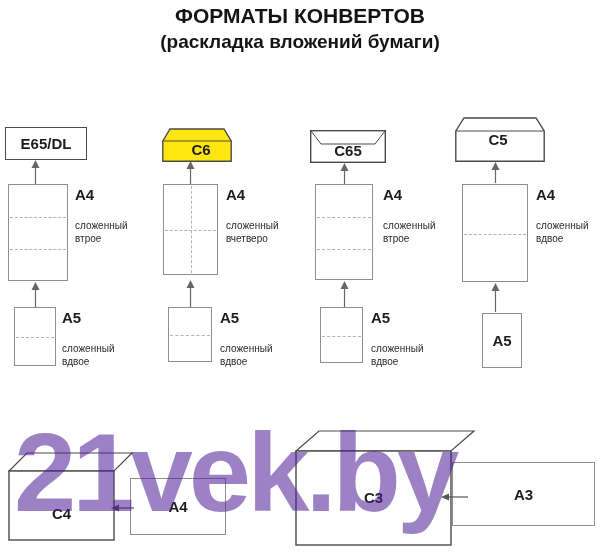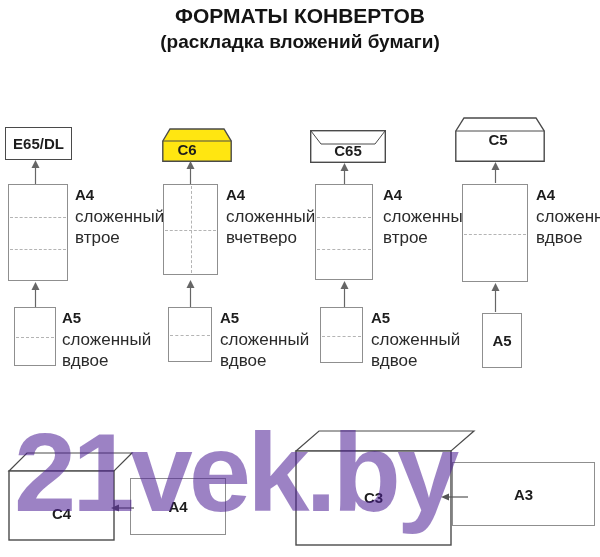--- a/index.html
+++ b/index.html
@@ -14,38 +14,38 @@
 
   .env-rect { position:absolute; background:#fff; border:1.5px solid #4a4a4a; }
   .env-label{ position:absolute; text-align:center; font-size:15px; font-weight:600; color:#1d1d1d; }
 
   .sheet  { position:absolute; background:#fff; border:1px solid #8f8f8f; }
   .fold-h { position:absolute; left:1px; right:1px; height:0; border-top:1px dashed #b4b4b4; }
   .fold-v { position:absolute; top:1px; bottom:1px; width:0; border-left:1px dashed #b4b4b4; }
 
   .lbl  { position:absolute; }
   .size { font-size:15px; font-weight:600; color:#1d1d1d; }
-  .desc { font-size:17px; color:#2b2b2b; line-height:1.25; white-space:pre-line; margin-top:3px; }
+  .desc { font-size:10px; color:#2b2b2b; line-height:1.25; white-space:pre-line; margin-top:17px; }
   .center-lbl { display:flex; align-items:center; justify-content:center; }
 
   svg.arrow, svg.shape { position:absolute; overflow:visible; }
 
   .watermark { position:absolute; left:14px; top:408px; z-index:30;
                font-size:112px; font-weight:700; letter-spacing:-4px;
                color:#4c1d95; opacity:0.55; white-space:nowrap; pointer-events:none; }
 </style>
 </head>
 <body>
 
 <div class="canvas">
 
   <div class="title">ФОРМАТЫ КОНВЕРТОВ</div>
   <div class="subtitle">(раскладка вложений бумаги)</div>
 
-  <div class="env-rect center-lbl" style="left:5px;top:127px;width:67px;height:33px">
+  <div class="env-rect center-lbl" style="left:5px;top:127px;width:82px;height:33px">
     <span class="size">E65/DL</span>
   </div>
   <svg class="arrow" style="left:31px;top:160px" width="9" height="24">
     <line x1="4.5" y1="24" x2="4.5" y2="7" stroke="#666" stroke-width="1.2"></line>
     <polygon points="4.5,0 0.5,8 8.5,8" fill="#666"></polygon>
   </svg>
   <div class="sheet" style="left:8px;top:184px;width:60px;height:97px">
     <div class="fold-h" style="top:32px"></div>
     <div class="fold-h" style="top:64px"></div>
   </div>
@@ -64,21 +64,21 @@
   <div class="lbl" style="left:62px;top:309px">
     <div class="size">A5</div>
     <div class="desc">сложенный
 вдвое</div>
   </div>
 
   <svg class="shape" style="left:162px;top:128px" width="70" height="34">
     <polygon points="0.8,13 8,1 62,1 69.2,13 69.2,33.2 0.8,33.2" fill="#ffe611" stroke="#4a4a4a" stroke-width="1.4"></polygon>
     <line x1="0.8" y1="13" x2="69.2" y2="13" stroke="#4a4a4a" stroke-width="1"></line>
   </svg>
-  <div class="env-label" style="left:162px;top:139px;width:50px;height:22px;line-height:22px">C6</div>
+  <div class="env-label" style="left:176px;top:139px;width:50px;height:22px;line-height:22px">C6</div>
   <svg class="arrow" style="left:186px;top:161px" width="9" height="23">
     <line x1="4.5" y1="23" x2="4.5" y2="7" stroke="#666" stroke-width="1.2"></line>
     <polygon points="4.5,0 0.5,8 8.5,8" fill="#666"></polygon>
   </svg>
   <div class="sheet" style="left:163px;top:184px;width:55px;height:91px">
     <div class="fold-h" style="top:45px"></div>
     <div class="fold-v" style="left:27px"></div>
   </div>
   <div class="lbl" style="left:226px;top:186px">
     <div class="size">A4</div>

